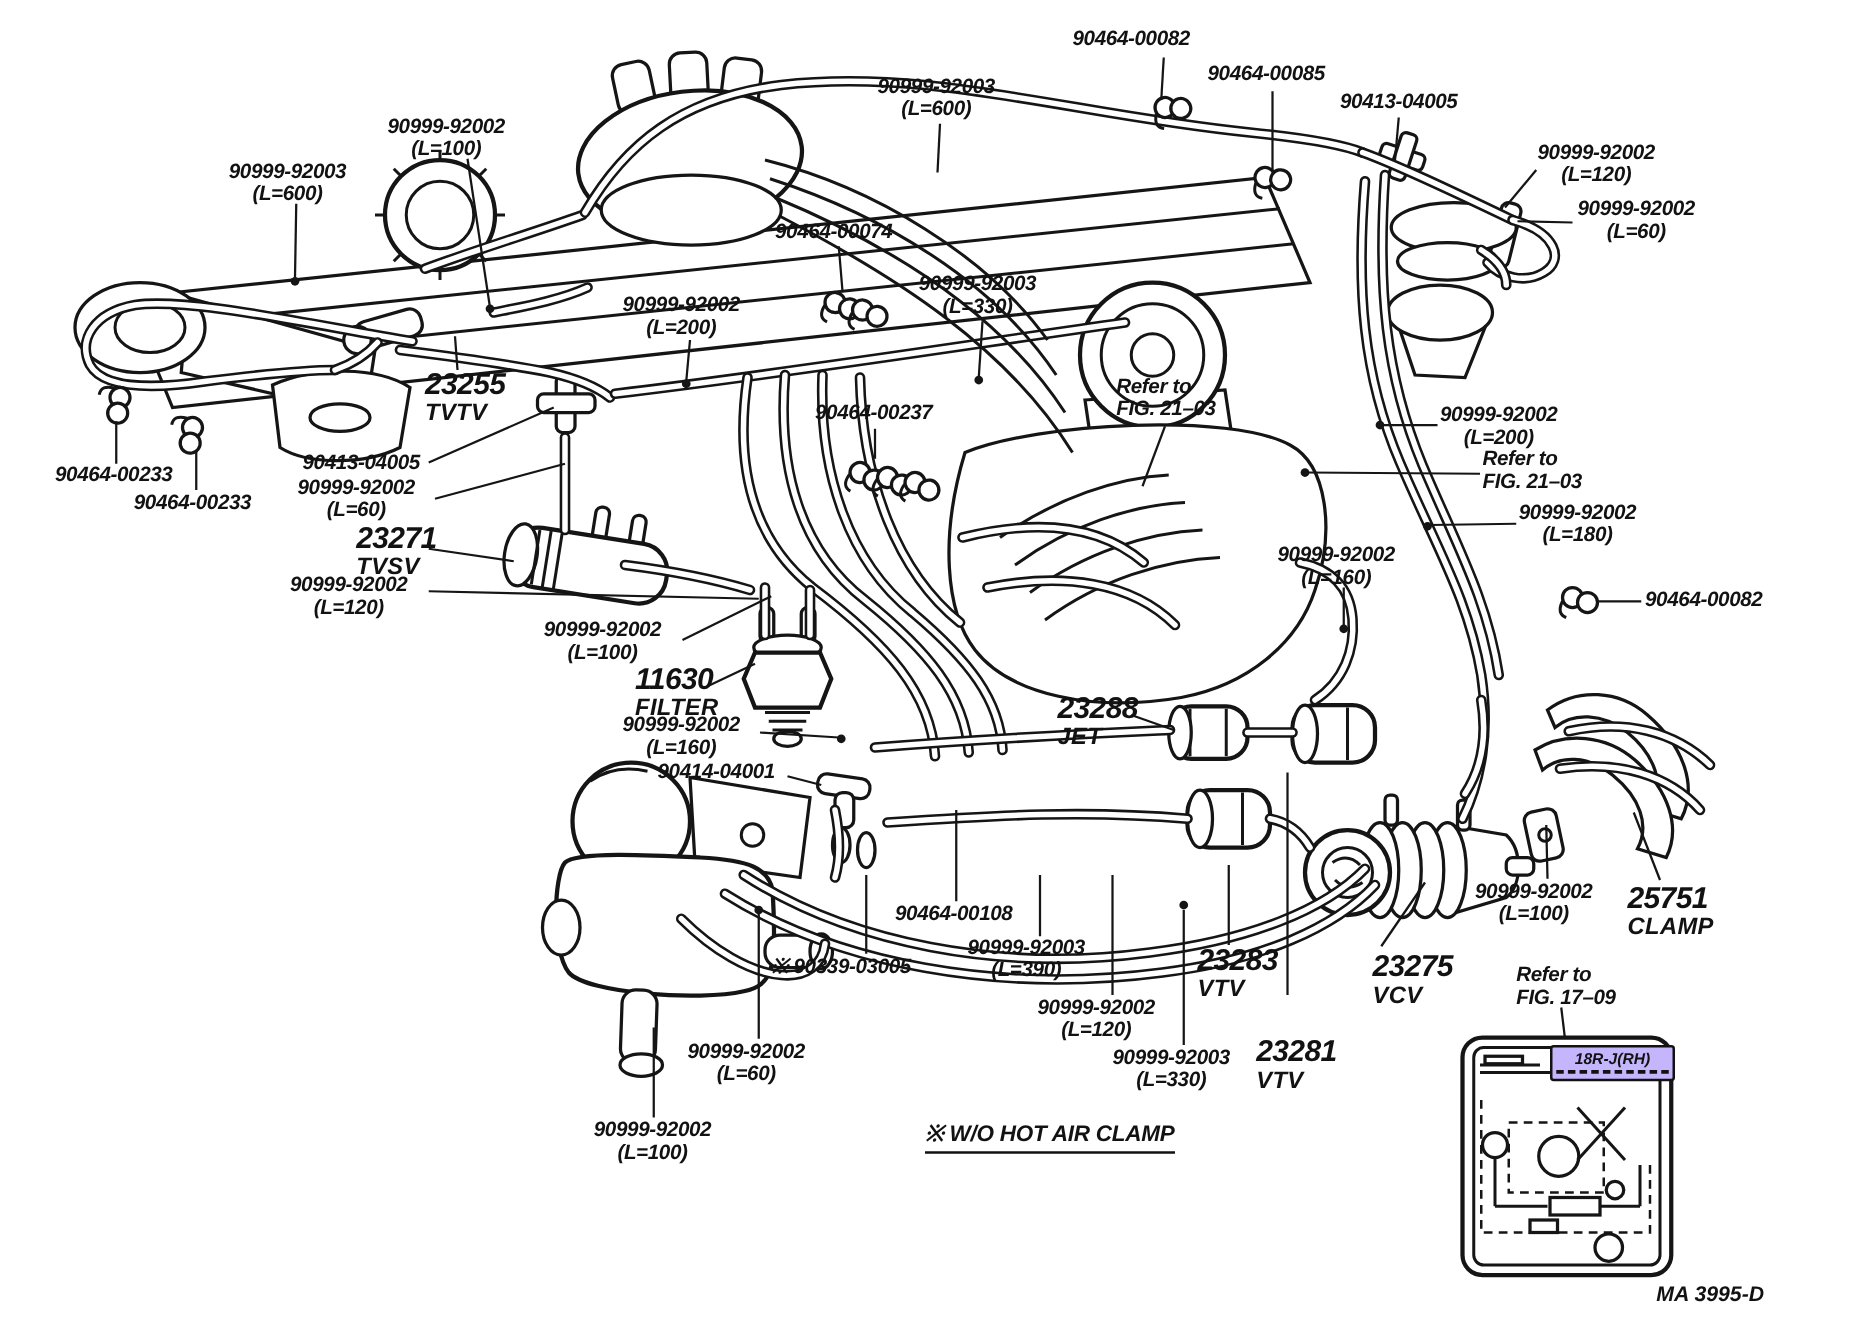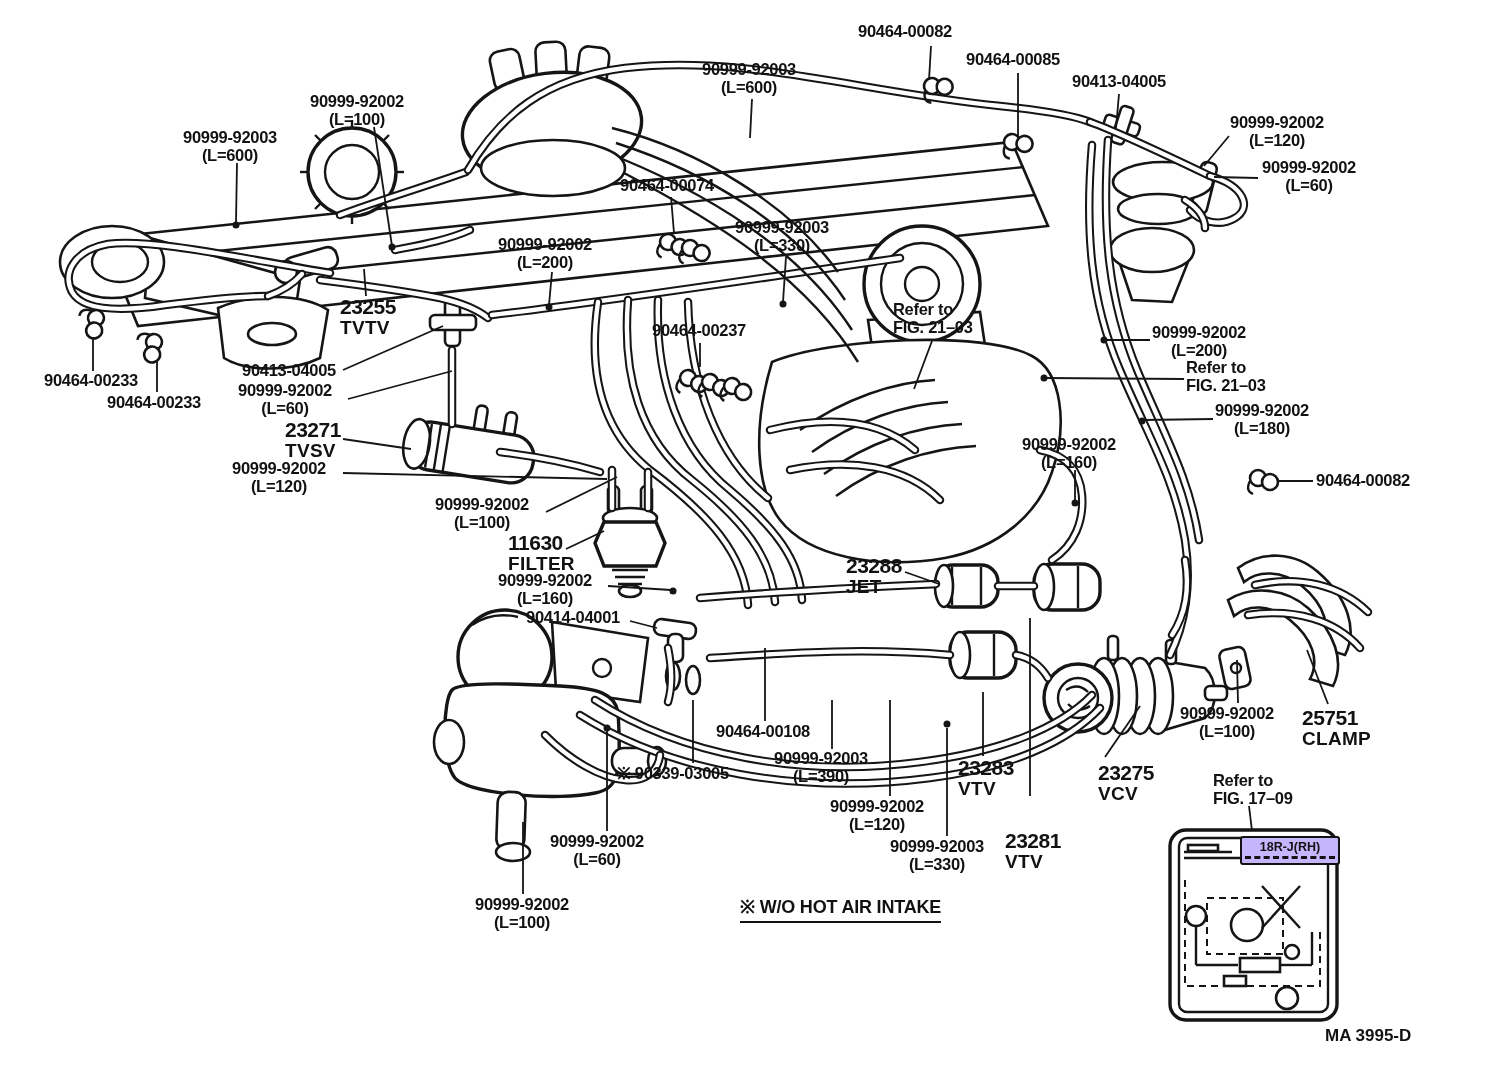--- a/index.html
+++ b/index.html
@@ -1,29 +1,29 @@
 <!DOCTYPE html>
 <html><head>
 <meta charset="utf-8">
 <style>
   html,body { margin:0; padding:0; background:#ffffff; }
   .stage {
     position:relative; width:1496px; height:1074px; background:#ffffff;
-    font-family:"Liberation Sans", sans-serif; color:#121212; overflow:hidden;
+    font-family:"Liberation Sans", sans-serif; color:#121212; overflow:hidden;font-style:italic;
   }
   svg.art { position:absolute; left:0; top:0; }
   
   .lbl {
     position:absolute; font-weight:bold; font-size:16.5px; line-height:1.12;
     letter-spacing:-0.3px; white-space:pre-line; text-align:center; color:#121212;
   }
   .ta-l { text-align:left; }
   
   .plbl { position:absolute; line-height:1; color:#121212; }
-  .pnum { font-weight:bold; font-size:21px; letter-spacing:-0.5px; }
+  .pnum { font-weight:bold; font-size:24px; letter-spacing:-0.5px; }
   .psub { font-weight:bold; font-size:19px; letter-spacing:0.3px; margin-top:1px; }
   .note {
     position:absolute; font-weight:bold; font-size:18px; letter-spacing:-0.2px;
     border-bottom:2.5px solid #121212; padding-bottom:3px;
   }
   .footer-code { position:absolute; font-weight:bold; font-size:17px; }
   .inset-header {
     position:absolute; left:1240px; top:836px; width:90px;
     border:2.5px solid #121212; border-radius:3px; background:#c4b5fd;
     font-weight:bold; font-size:12.5px; text-align:center; padding:2px 3px 4px;
@@ -467,17 +467,17 @@
   </div>
   <div class="plbl" style="left:1058px; top:762px;margin-left:40px;">
     <div class="pnum">23275</div>
     <div class="psub">VCV</div>
   </div>
   <div class="plbl" style="left:1302px; top:707px;">
     <div class="pnum">25751</div>
     <div class="psub">CLAMP</div>
   </div>
 
-  <div class="note" style="left:740px; top:894px;">※ W/O HOT AIR INTAKE</div>
+  <div class="note" style="left:740px; top:894px;">※ W/O HOT AIR CLAMP</div>
   <div class="inset-header">18R-J(RH)</div>
   <div class="footer-code" style="left:1325px; top:1026px;text-align:center;">MA 3995-D</div>
 
 </div>
 
 </body></html>

